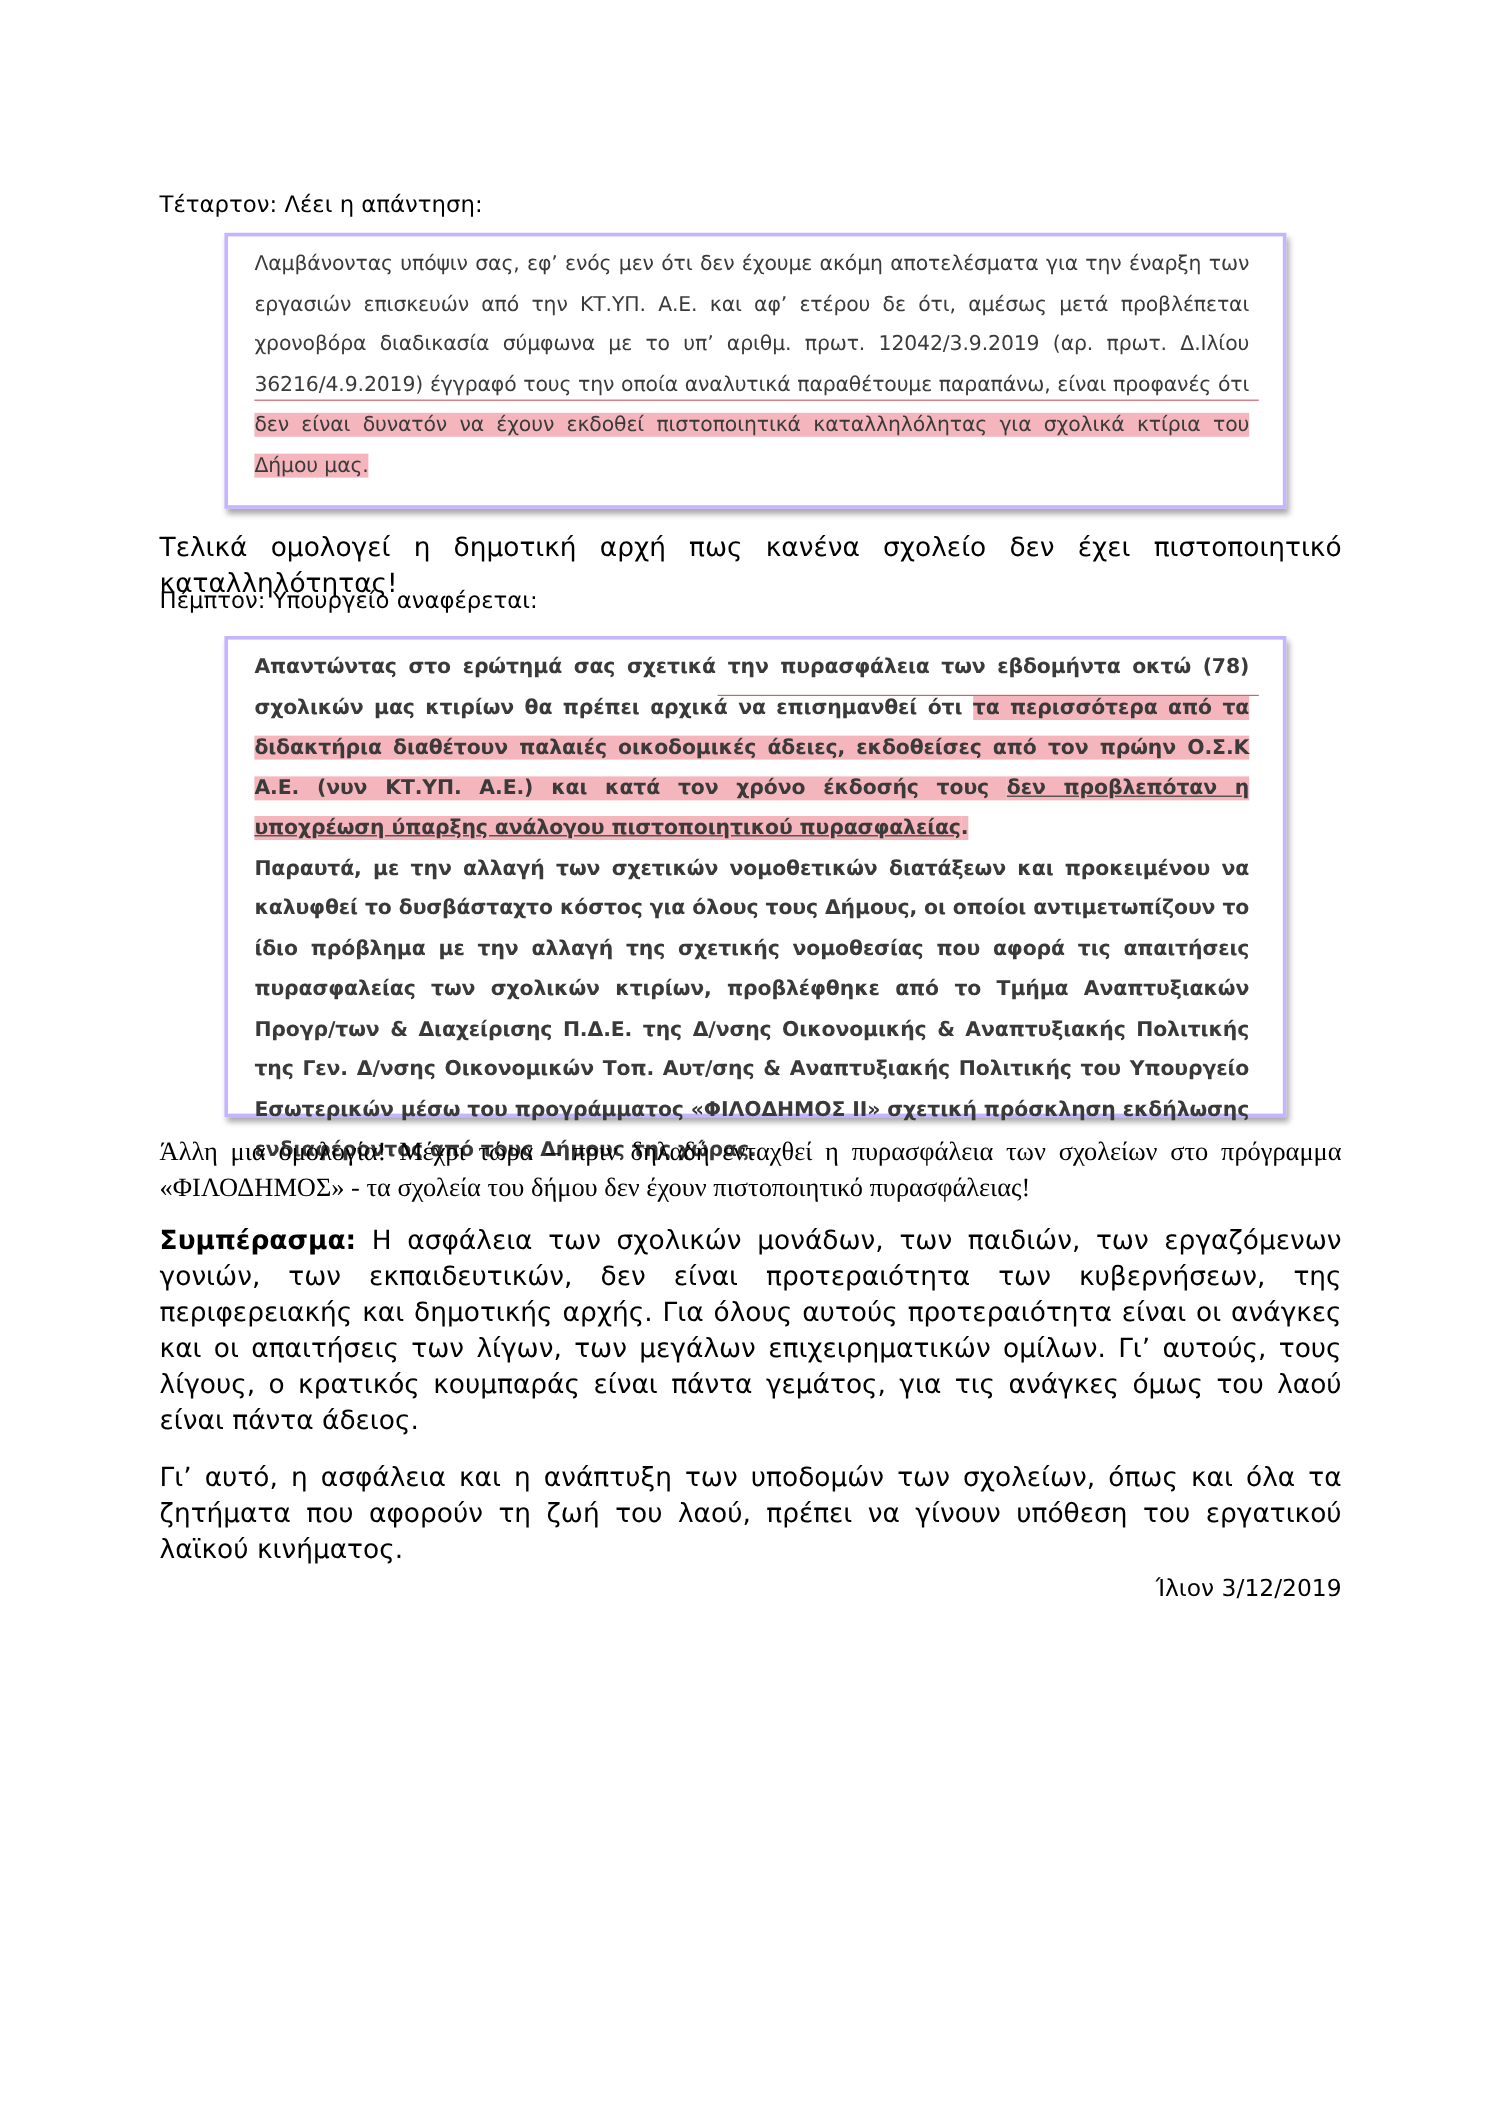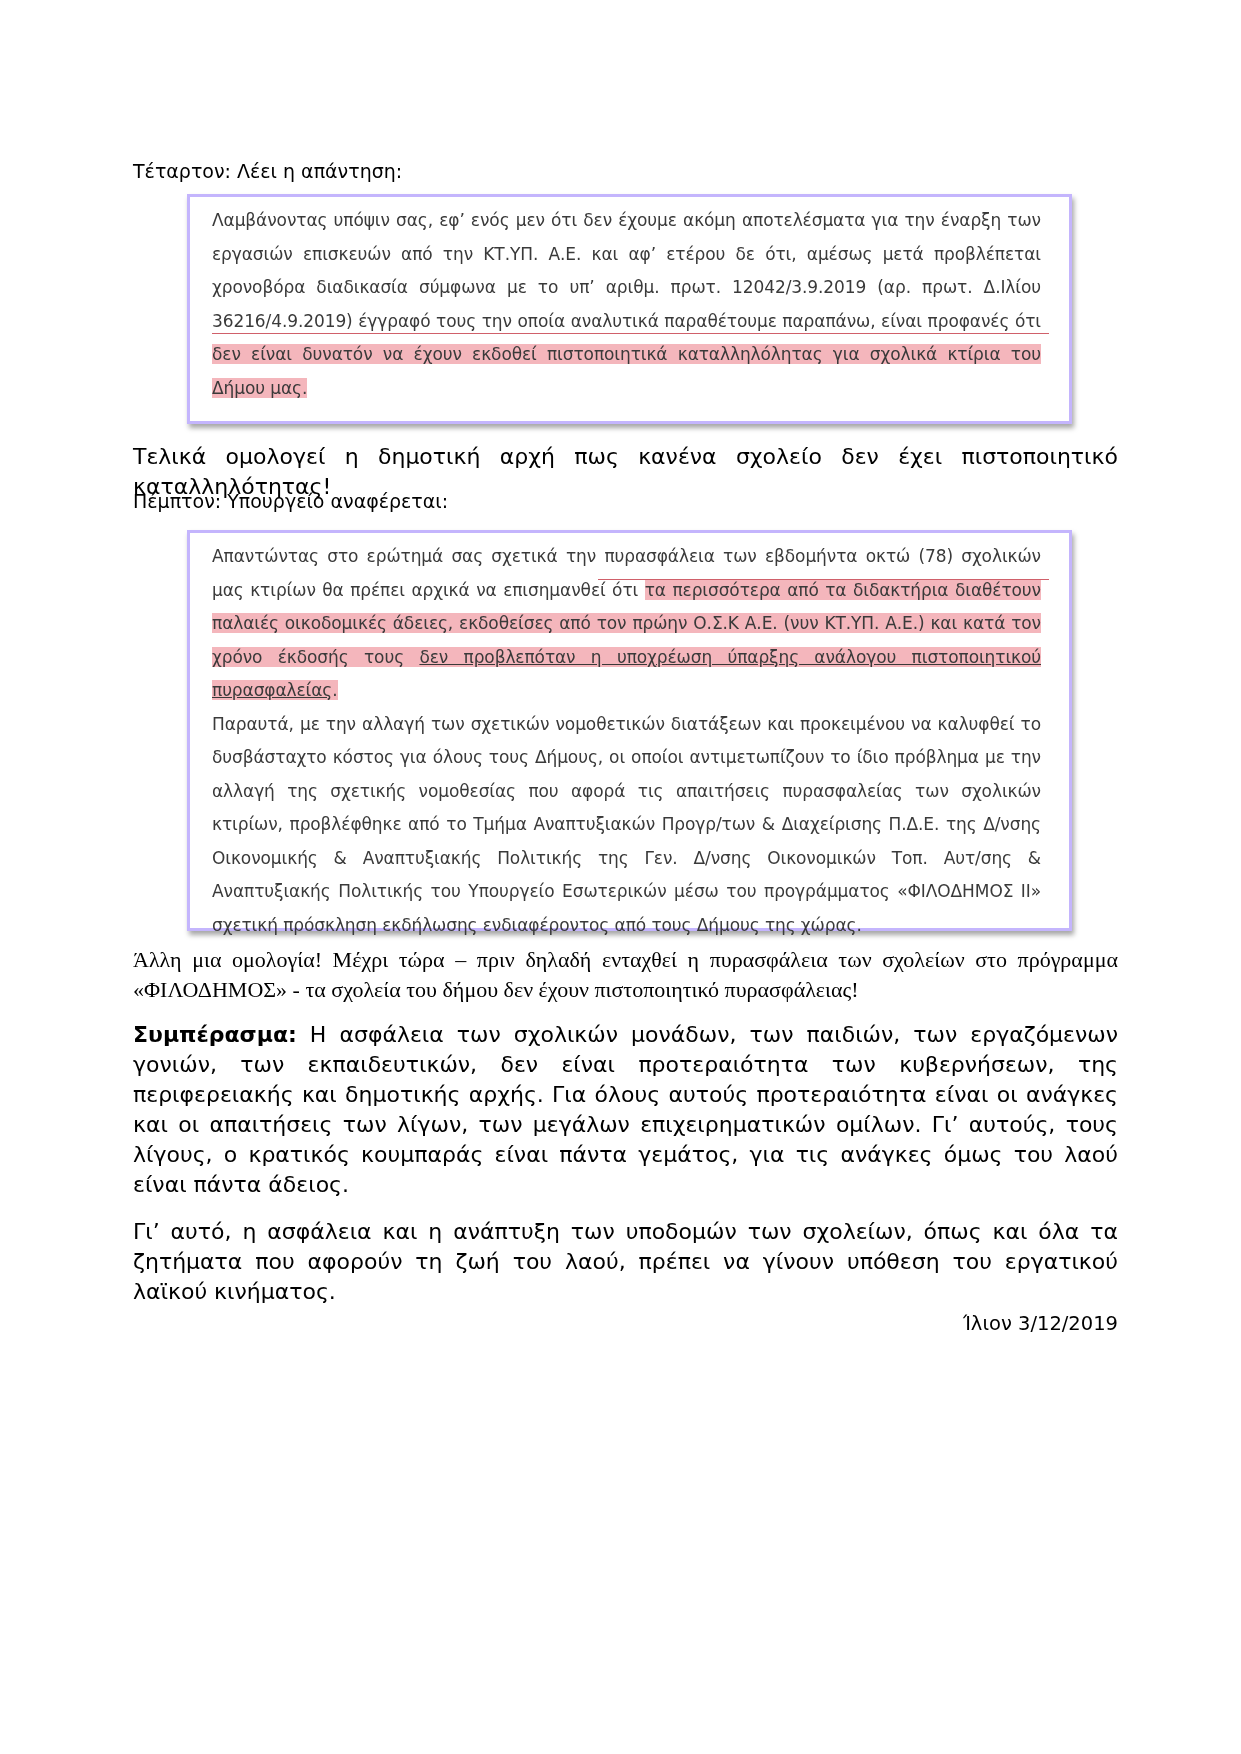--- a/index.html
+++ b/index.html
@@ -28,21 +28,21 @@
   <div class="redline" style="left:22px; right:20px; top:136px;"></div>
   <div class="quote-text" style="top:7px;">
     <span>Λαμβάνοντας υπόψιν σας, εφ’ ενός μεν ότι δεν έχουμε ακόμη αποτελέσματα για την έναρξη των εργασιών επισκευών από την ΚΤ.ΥΠ. Α.Ε. και αφ’ ετέρου δε ότι, αμέσως μετά προβλέπεται χρονοβόρα διαδικασία σύμφωνα με το υπ’ αριθμ. πρωτ. 12042/3.9.2019 (αρ. πρωτ. Δ.Ιλίου 36216/4.9.2019) έγγραφό τους την οποία αναλυτικά παραθέτουμε παραπάνω, είναι προφανές ότι </span><span class="hl">δεν είναι δυνατόν να έχουν εκδοθεί πιστοποιητικά καταλληλόλητας για σχολικά κτίρια του Δήμου μας.</span>
   </div>
 </div>
 
 <div class="para" style="top:442px;">Τελικά ομολογεί η δημοτική αρχή πως κανένα σχολείο δεν έχει πιστοποιητικό καταλληλότητας!</div>
 
 <div class="heading" style="top:490px;">Πέμπτον: Υπουργείο αναφέρεται:</div>
 
-<div class="quote-box" style="top:530px; height:395px;">
+<div class="quote-box" style="top:530px; height:395px;font-weight:bold;">
   <div class="redline" style="left:408px; right:20px; top:46px;"></div>
   <div class="quote-text" style="top:7px;">
     <span>Απαντώντας στο ερώτημά σας σχετικά την πυρασφάλεια των εβδομήντα οκτώ (78) σχολικών μας κτιρίων θα πρέπει αρχικά να επισημανθεί ότι </span><span class="hl">τα περισσότερα από τα διδακτήρια διαθέτουν παλαιές οικοδομικές άδειες, εκδοθείσες από τον πρώην Ο.Σ.Κ Α.Ε. (νυν ΚΤ.ΥΠ. Α.Ε.) και κατά τον χρόνο έκδοσής τους </span><span class="hl ul">δεν προβλεπόταν η υποχρέωση ύπαρξης ανάλογου πιστοποιητικού πυρασφαλείας</span><span class="hl">.</span><br>
     <span>Παραυτά, με την αλλαγή των σχετικών νομοθετικών διατάξεων και προκειμένου να καλυφθεί το δυσβάσταχτο κόστος για όλους τους Δήμους, οι οποίοι αντιμετωπίζουν το ίδιο πρόβλημα με την αλλαγή της σχετικής νομοθεσίας που αφορά τις απαιτήσεις πυρασφαλείας των σχολικών κτιρίων, προβλέφθηκε από το Τμήμα Αναπτυξιακών Προγρ/των &amp; Διαχείρισης Π.Δ.Ε. της Δ/νσης Οικονομικής &amp; Αναπτυξιακής Πολιτικής της Γεν. Δ/νσης Οικονομικών Τοπ. Αυτ/σης &amp; Αναπτυξιακής Πολιτικής του Υπουργείο Εσωτερικών μέσω του προγράμματος «ΦΙΛΟΔΗΜΟΣ ΙΙ» σχετική πρόσκληση εκδήλωσης ενδιαφέροντος από τους Δήμους της χώρας.</span>
   </div>
 </div>
 
 <div class="para" style="top:945px;font-family:Liberation Serif, serif;">Άλλη μια ομολογία! Μέχρι τώρα – πριν δηλαδή ενταχθεί η πυρασφάλεια των σχολείων στο πρόγραμμα «ΦΙΛΟΔΗΜΟΣ» - τα σχολεία του δήμου δεν έχουν πιστοποιητικό πυρασφάλειας!</div>
 
 <div class="para" style="top:1020px;">

